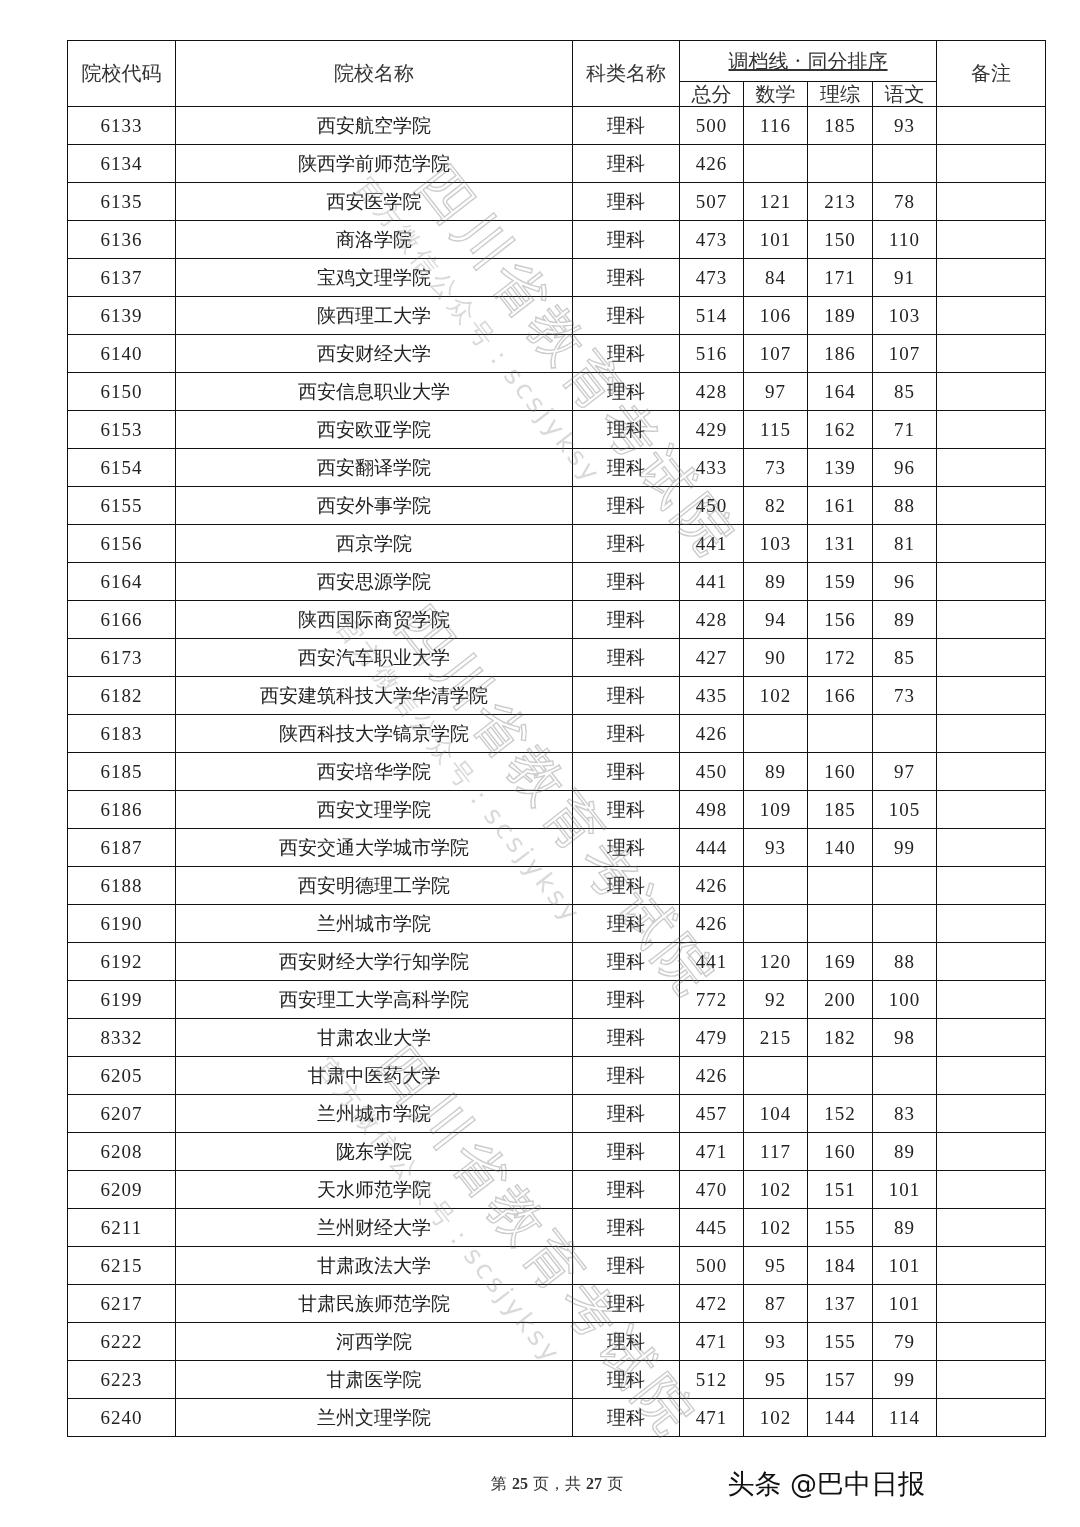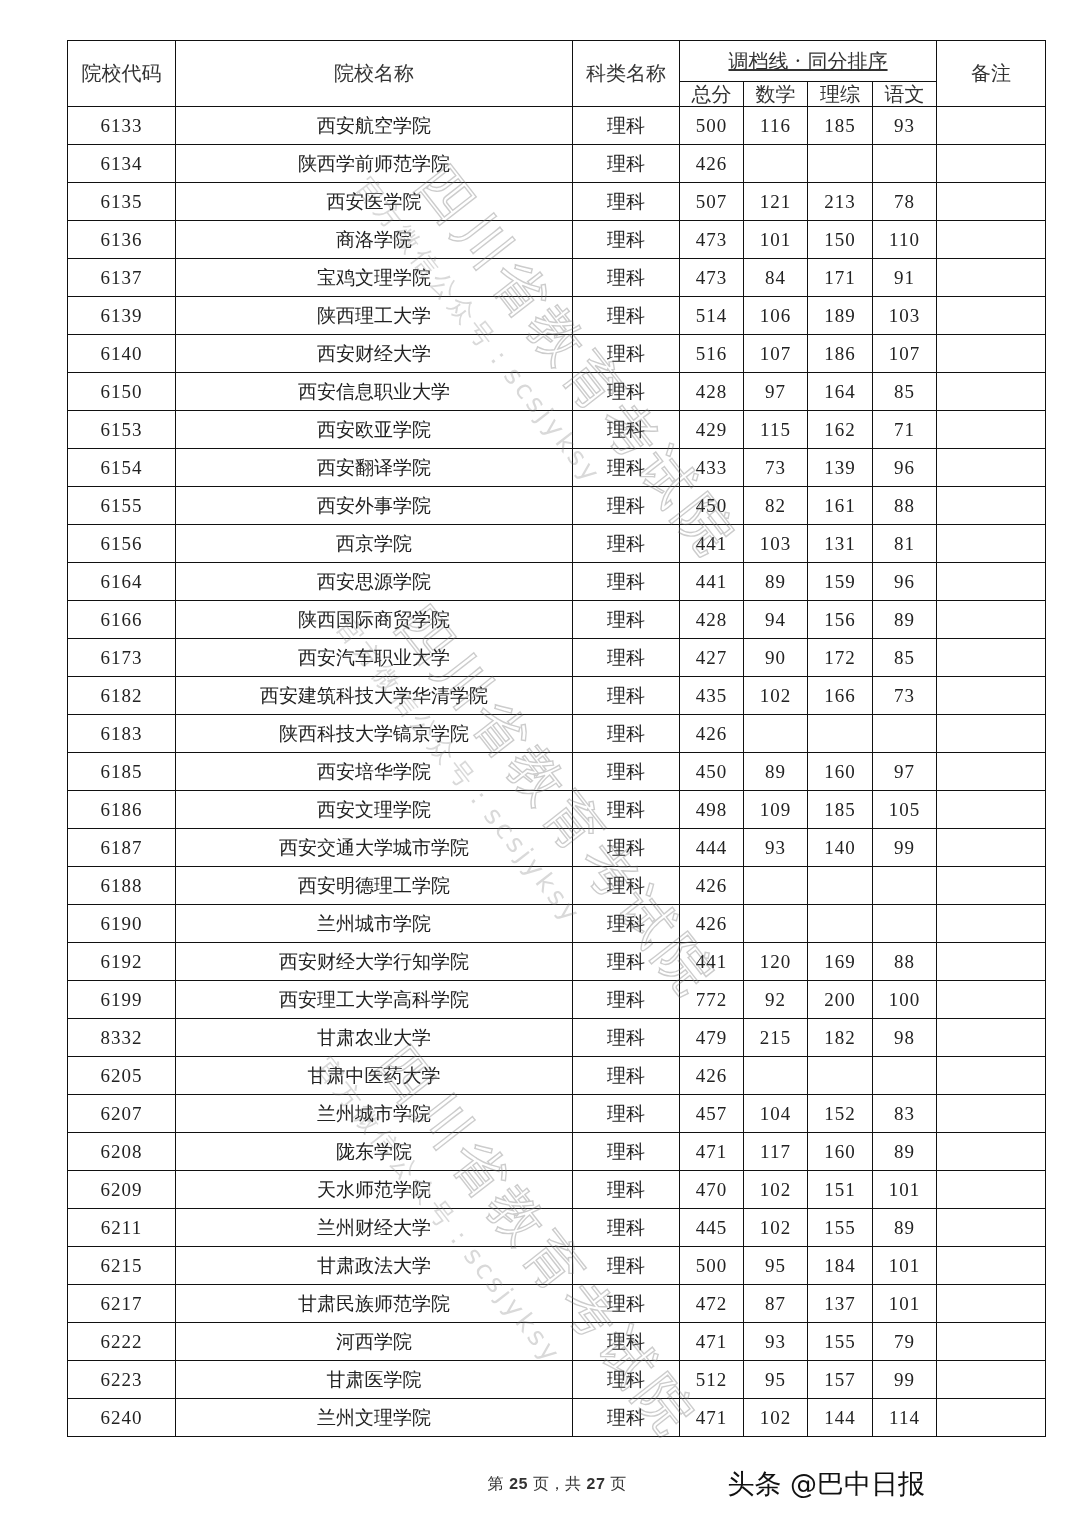--- a/index.html
+++ b/index.html
@@ -11,21 +11,21 @@
   table.grid td, table.grid th { border: 1.6px solid #111; padding: 0; text-align: center;
                font-weight: normal; font-size: 19px; overflow: hidden; white-space: nowrap; }
   table.grid th { font-size: 20px; color: #333; }
   th.h-top { height: 40px; text-decoration: underline; }
   th.h-sub { height: 24px; font-size: 19px; line-height: 22px; }
   td { height: 37px; }
   td.name { text-align: left; padding-left: 6px; }
   td.num { font-family: "Liberation Serif", "DejaVu Serif", serif; font-size: 20px; letter-spacing: 1px; }
   .footer-page { position: absolute; left: 0; width: 1080px; top: 1474px; text-align: center;
                  font-size: 16px; color: #333; font-family: "DejaVu Serif", serif; }
-  .footer-page b { font-family: Liberation Mono, monospace; font-weight: bold; font-size: 16px; }
+  .footer-page b { font-family: Liberation Serif, serif; font-weight: bold; font-size: 16px; }
   .brand { position: absolute; right: 24px; top: 1466px; font-size: 27px; color: #111;
            font-family: "DejaVu Sans", sans-serif; text-shadow: 1px 1px 0 #fff, -1px -1px 0 #fff; text-align: center; }
   .wm { position: absolute; pointer-events: none; color: rgba(120,120,120,0.28);
         transform-origin: left top; white-space: nowrap; font-family: "DejaVu Sans", sans-serif; }
   .wm .big { font-size: 54px; letter-spacing: 6px; display: block;
              -webkit-text-stroke: 1.4px rgba(110,110,110,0.35); color: transparent; }
   .wm .small { font-size: 26px; letter-spacing: 4px; display: block; margin-left: -34px; margin-top: 4px; }
 </style>
 </head>
 <body>

